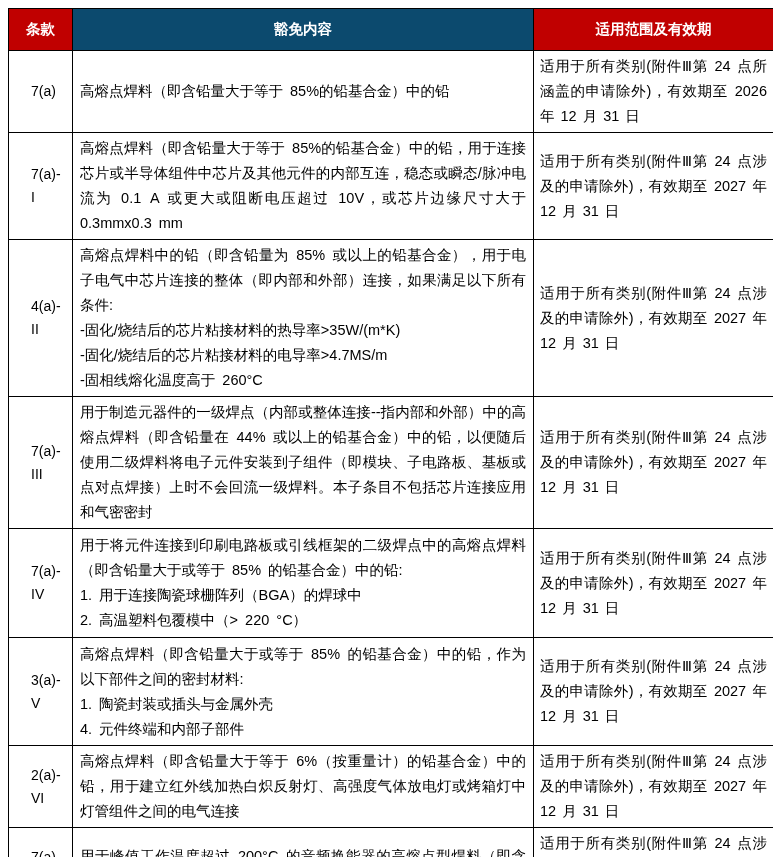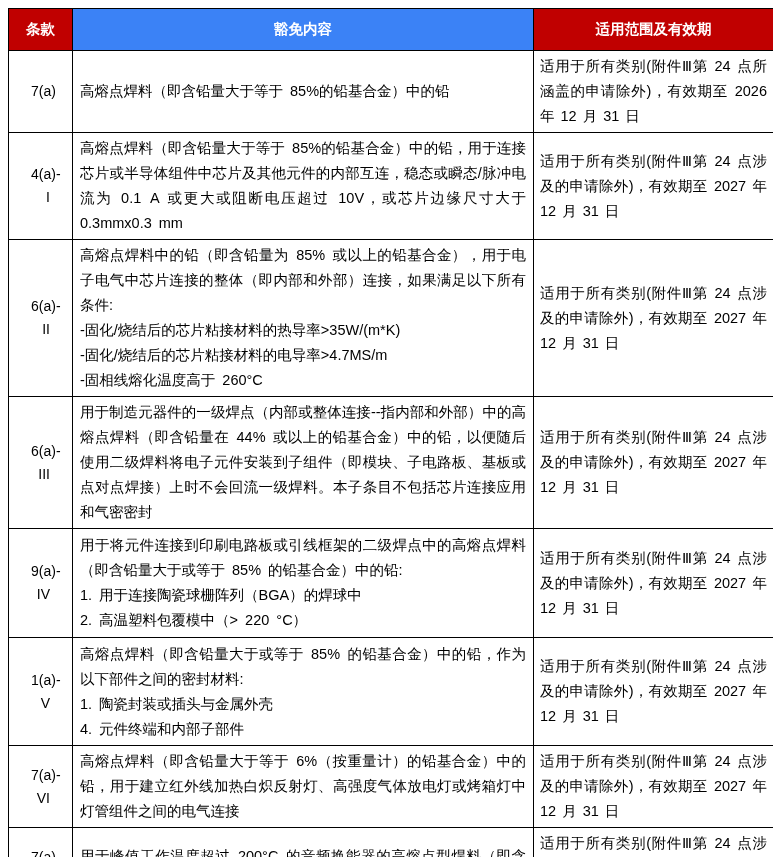--- a/index.html
+++ b/index.html
@@ -34,21 +34,21 @@
   }
   col.c-clause  { width: 64px; }
   col.c-content { width: 461px; }
   col.c-scope   { width: 240px; }
   td {
     font-size: 14.5px;
     line-height: 25px;
     vertical-align: middle;
   }
   td.clause {
-    text-align: right;
+    text-align: left;
     padding: 2px 22px;
     font-size: 14px;
     line-height: 23px;
   }
   td.content {
     text-align: justify;
     padding: 3px 7px;
     white-space: pre-line;
     word-spacing: 3px;
   }
@@ -63,64 +63,64 @@
 
 <table class="exemption">
   <colgroup>
     <col class="c-clause">
     <col class="c-content">
     <col class="c-scope">
   </colgroup>
   <thead>
     <tr>
       <th style="background: rgb(192, 0, 0); color: rgb(255, 255, 255);">条款</th>
-      <th style="background: #3b82f6; color: rgb(255, 255, 255);">豁免内容</th>
+      <th style="background: #0c4a6e; color: rgb(255, 255, 255);">豁免内容</th>
       <th style="background: rgb(192, 0, 0); color: rgb(255, 255, 255); margin-top: 28px;">适用范围及有效期</th>
     </tr>
   </thead>
   <tbody>
       <tr style="height: 68px;">
     <td class="clause">7(a)</td>
     <td class="content">高熔点焊料（即含铅量大于等于 85%的铅基合金）中的铅</td>
     <td class="scope">适用于所有类别(附件Ⅲ第 24 点所涵盖的申请除外)，有效期至 2026 年 12 月 31 日</td>
   </tr>
       <tr style="height: 106px;">
-    <td class="clause">4(a)-I</td>
+    <td class="clause">7(a)-I</td>
     <td class="content">高熔点焊料（即含铅量大于等于 85%的铅基合金）中的铅，用于连接芯片或半导体组件中芯片及其他元件的内部互连，稳态或瞬态/脉冲电流为 0.1 A 或更大或阻断电压超过 10V，或芯片边缘尺寸大于 0.3mmx0.3 mm</td>
     <td class="scope">适用于所有类别(附件Ⅲ第 24 点涉及的申请除外)，有效期至 2027 年 12 月 31 日</td>
   </tr>
       <tr style="height: 154px;">
-    <td class="clause">6(a)-II</td>
+    <td class="clause">4(a)-II</td>
     <td class="content">高熔点焊料中的铅（即含铅量为 85% 或以上的铅基合金），用于电子电气中芯片连接的整体（即内部和外部）连接，如果满足以下所有条件:
 -固化/烧结后的芯片粘接材料的热导率&gt;35W/(m*K)
 -固化/烧结后的芯片粘接材料的电导率&gt;4.7MS/m
 -固相线熔化温度高于 260°C</td>
     <td class="scope">适用于所有类别(附件Ⅲ第 24 点涉及的申请除外)，有效期至 2027 年 12 月 31 日</td>
   </tr>
       <tr style="height: 122px;">
-    <td class="clause">6(a)-III</td>
+    <td class="clause">7(a)-III</td>
     <td class="content">用于制造元器件的一级焊点（内部或整体连接--指内部和外部）中的高熔点焊料（即含铅量在 44% 或以上的铅基合金）中的铅，以便随后使用二级焊料将电子元件安装到子组件（即模块、子电路板、基板或点对点焊接）上时不会回流一级焊料。本子条目不包括芯片连接应用和气密密封</td>
     <td class="scope">适用于所有类别(附件Ⅲ第 24 点涉及的申请除外)，有效期至 2027 年 12 月 31 日</td>
   </tr>
       <tr style="height: 109px;">
-    <td class="clause">9(a)-IV</td>
+    <td class="clause">7(a)-IV</td>
     <td class="content">用于将元件连接到印刷电路板或引线框架的二级焊点中的高熔点焊料（即含铅量大于或等于 85% 的铅基合金）中的铅:
 1. 用于连接陶瓷球栅阵列（BGA）的焊球中
 2. 高温塑料包覆模中（&gt; 220 °C）</td>
     <td class="scope">适用于所有类别(附件Ⅲ第 24 点涉及的申请除外)，有效期至 2027 年 12 月 31 日</td>
   </tr>
       <tr style="height: 108px;">
-    <td class="clause">1(a)-V</td>
+    <td class="clause">3(a)-V</td>
     <td class="content">高熔点焊料（即含铅量大于或等于 85% 的铅基合金）中的铅，作为以下部件之间的密封材料:
 1. 陶瓷封装或插头与金属外壳
 4. 元件终端和内部子部件</td>
     <td class="scope">适用于所有类别(附件Ⅲ第 24 点涉及的申请除外)，有效期至 2027 年 12 月 31 日</td>
   </tr>
       <tr style="height: 82px;">
-    <td class="clause">7(a)-VI</td>
+    <td class="clause">2(a)-VI</td>
     <td class="content">高熔点焊料（即含铅量大于等于 6%（按重量计）的铅基合金）中的铅，用于建立红外线加热白炽反射灯、高强度气体放电灯或烤箱灯中灯管组件之间的电气连接</td>
     <td class="scope">适用于所有类别(附件Ⅲ第 24 点涉及的申请除外)，有效期至 2027 年 12 月 31 日</td>
   </tr>
       <tr style="height: 66px;">
     <td class="clause">7(a)-VII</td>
     <td class="content">用于峰值工作温度超过 200°C 的音频换能器的高熔点型焊料（即含铅量按重量计达到或超过 85% 的铅基合金）中的铅</td>
     <td class="scope">适用于所有类别(附件Ⅲ第 24 点涉及的申请除外)，有效期至 2027 年 12 月 31 日</td>
   </tr>
     </tbody>
 </table>

